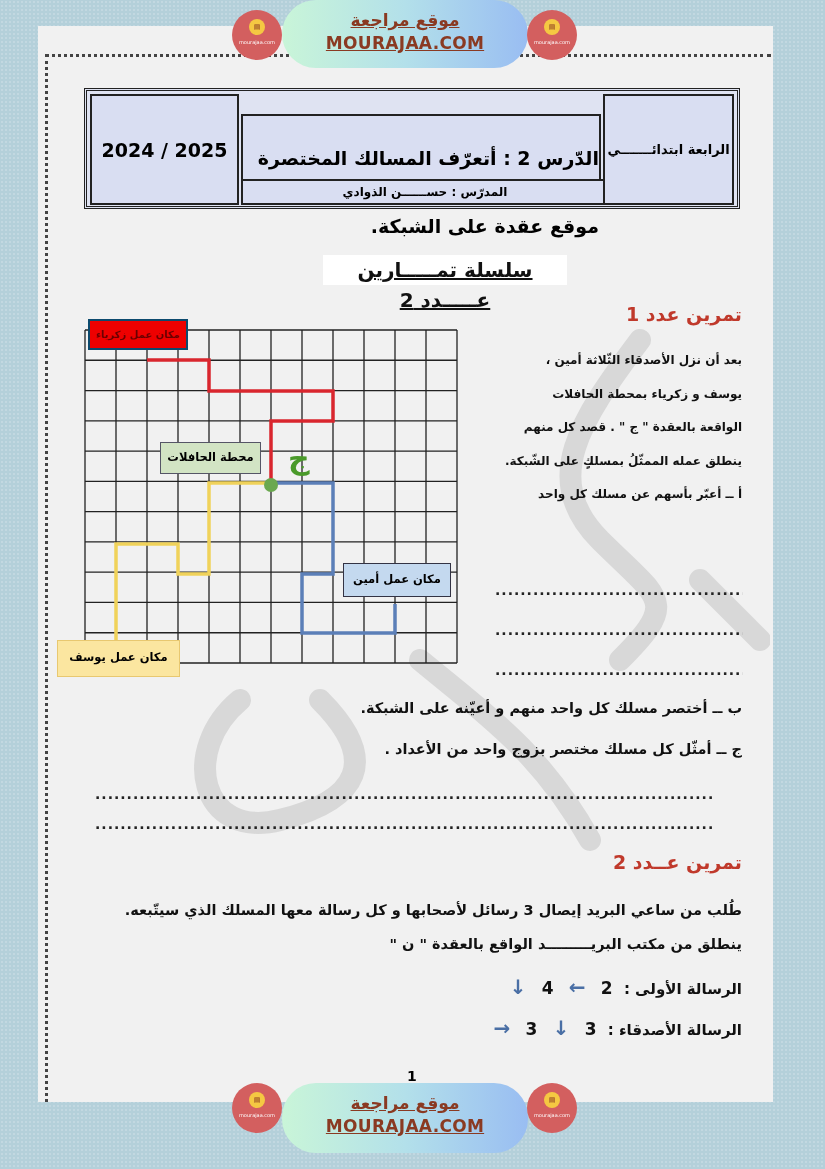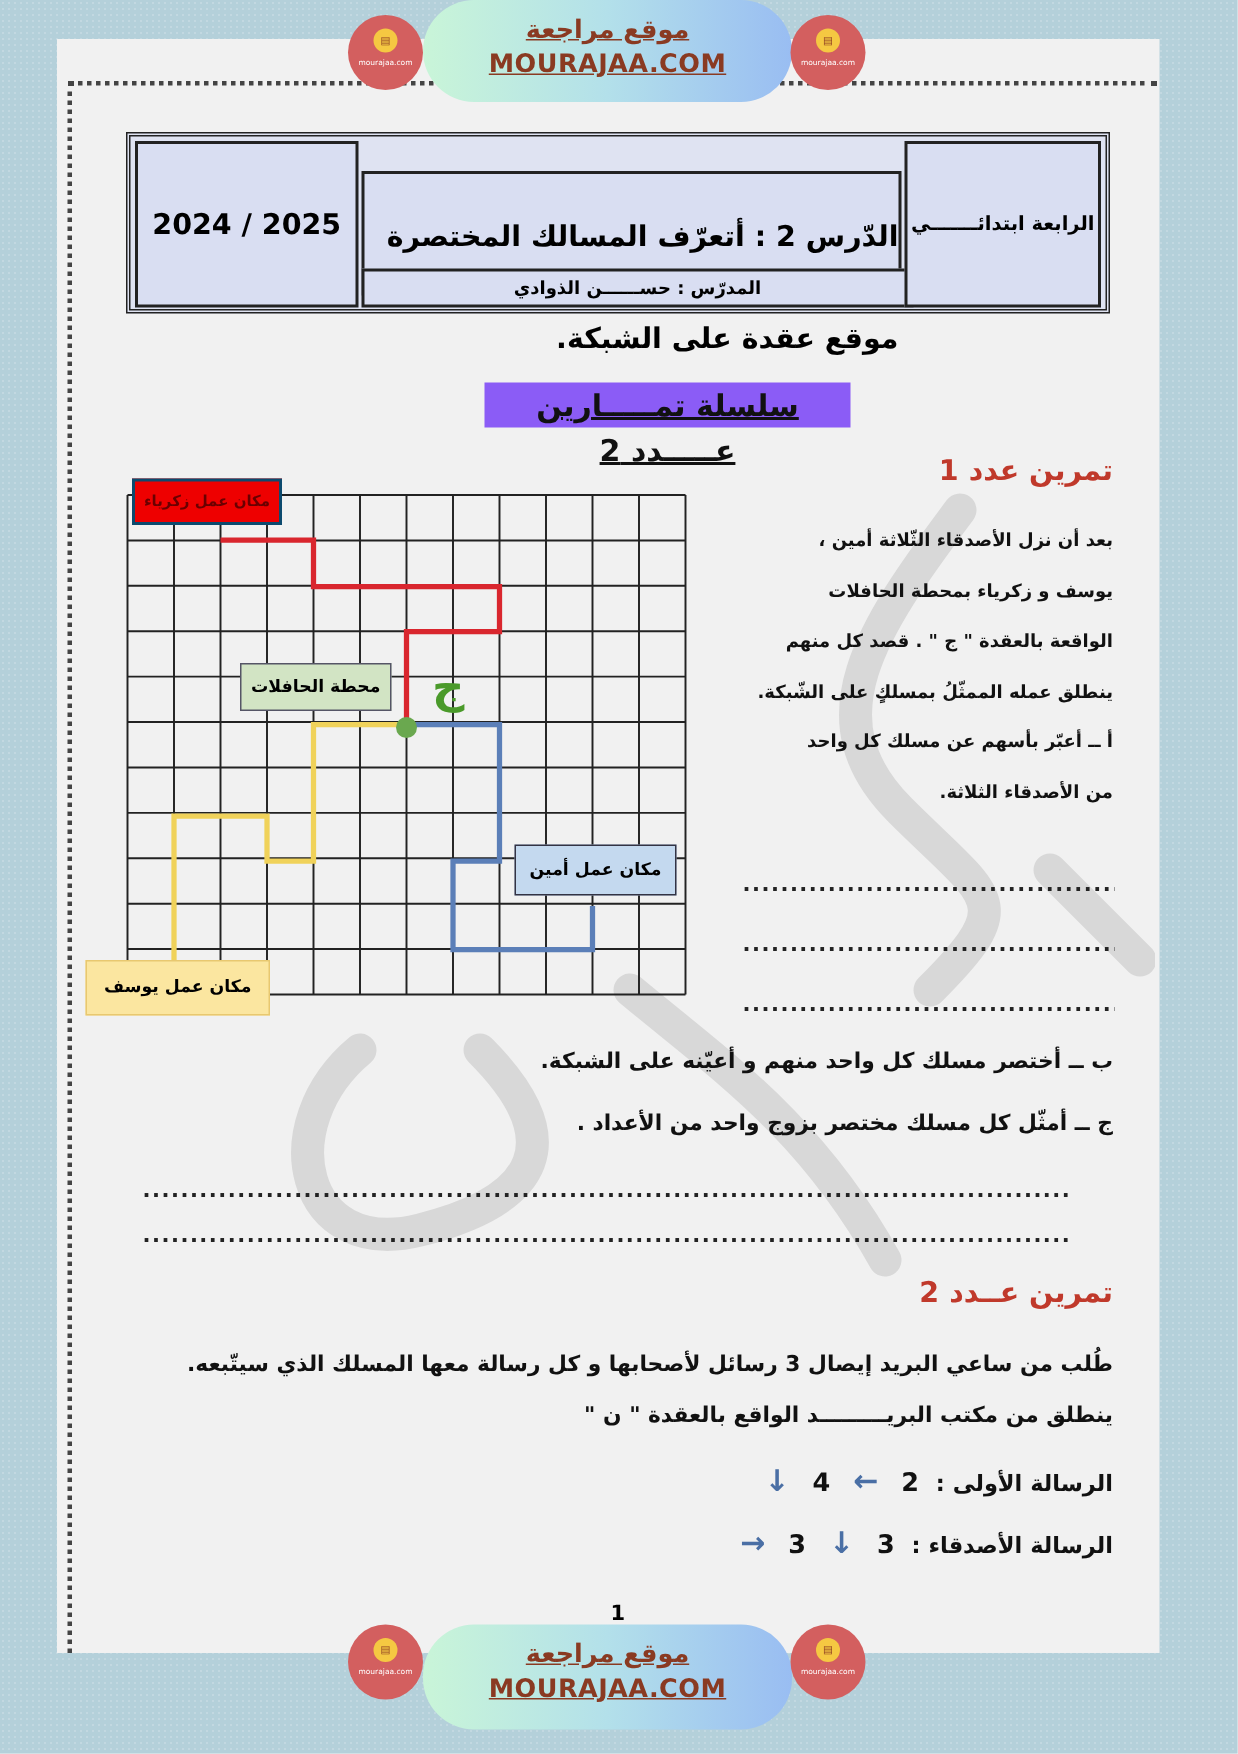--- a/index.html
+++ b/index.html
@@ -48,21 +48,21 @@
       border: 3px double #222; box-sizing: border-box; background: #dfe3f2;
     }
     .hcell { position: absolute; border: 2px solid #222; box-sizing: border-box; background: #d9def2; }
     .hc-year { left: 3px; top: 3px; width: 149px; height: 111px; display:flex; align-items:center; justify-content:center; font-weight:bold; font-size: 19px; }
     .hc-title { left: 154px; top: 3px; width: 360px; height: 83px; text-align:right; font-weight:bold; font-size: 19px; line-height: 34px; padding-top: 25px; direction: rtl; margin-top: 20px; }
     .hc-teacher { left: 154px; top: 88px; width: 368px; height: 26px; text-align:center; font-weight:bold; font-size: 12px; line-height: 22px; direction: rtl; }
     .hc-level { left: 516px; top: 3px; width: 131px; height: 111px; display:flex; align-items:center; justify-content:center; font-weight:bold; font-size: 13px; direction: rtl; }
     
     .series-title {
       position: absolute; left: 323px; top: 255px; width: 244px; height: 30px;
-      background: #8b5cf6; text-align: center; font-weight: bold; font-size: 20px; line-height: 30px;
+      background: #ffffff; text-align: center; font-weight: bold; font-size: 20px; line-height: 30px;
       text-decoration: underline; direction: rtl; color: #111;
     }
     .ex-title {
       position: absolute; color: #c0392b; font-weight: bold; font-size: 19px; direction: rtl; text-align: right;
     }
     .para {
       position: absolute; font-weight: bold; color: #111; direction: rtl; text-align: right;
     }
     .ex1-text { right: 83px; top: 344px; width: 290px; font-size: 12px; line-height: 33.5px; }
     .dots { position: absolute; color: #222; letter-spacing: 1px; font-size: 14px; overflow: hidden; white-space: nowrap; font-weight: bold;}
@@ -160,21 +160,20 @@
 <div class="label-box lb-amine">مكان عمل أمين</div>
 <div class="label-box lb-youssef">مكان عمل يوسف</div>
 <div class="node-j">ج</div>
 
 <div class="para ex1-text">
   <div>بعد أن نزل الأصدقاء الثّلاثة أمين ،</div>
   <div>يوسف و زكرياء بمحطة الحافلات</div>
   <div>الواقعة بالعقدة " ج " . قصد كل منهم</div>
   <div>ينطلق عمله الممثّلُ بمسلكٍ على الشّبكة.</div>
   <div>أ ــ أعبّر بأسهم عن مسلك كل واحد</div>
-  <div>من الأصدقاء الثلاثة.</div>
 </div>
 
 <div class="dots" style="left:495px; top:582px; width:248px;">...........................................</div>
 <div class="dots" style="left:495px; top:622px; width:248px;">...........................................</div>
 <div class="dots" style="left:495px; top:662px; width:248px;">...........................................</div>
 
 <div class="q-line" style="top:700px;">ب ــ أختصر مسلك كل واحد منهم و أعيّنه على الشبكة.</div>
 <div class="q-line" style="top:741px;">ج ــ أمثّل كل مسلك مختصر بزوج واحد من الأعداد .</div>
 
 <div class="dots" style="left:95px; top:786px; width:648px;">..................................................................................................</div>

